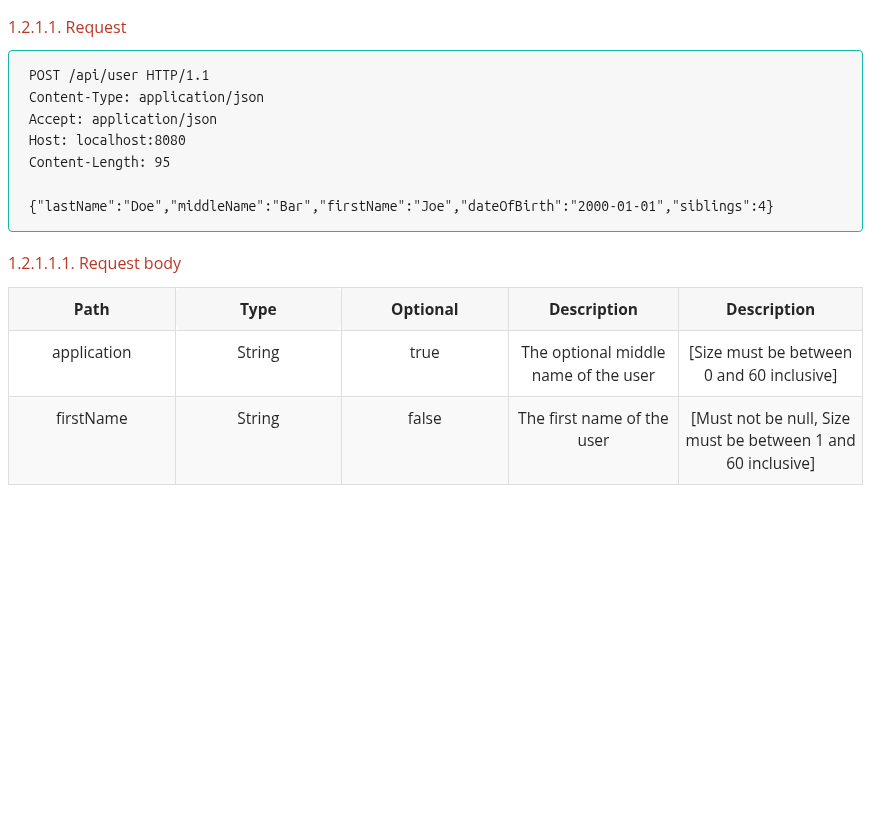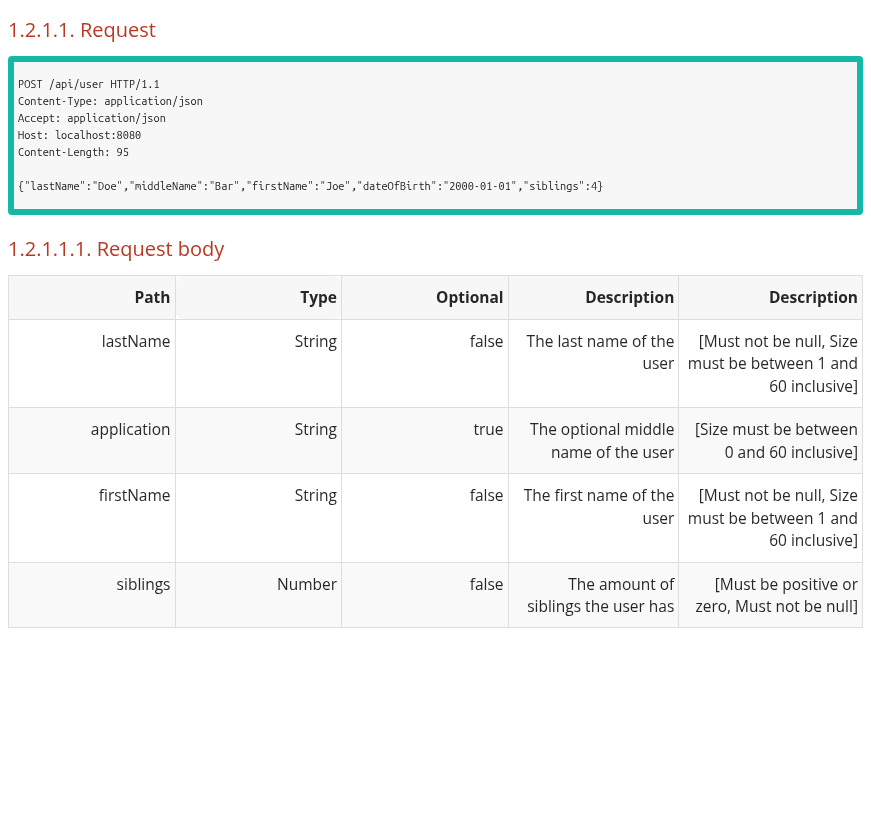--- a/index.html
+++ b/index.html
@@ -8,45 +8,45 @@
       color: rgba(0,0,0,0.8);
       background: #ffffff;
       margin: 0;
       padding: 8px;
       width: 871px;
       font-size: 16px;
       line-height: 1.4;
     }
     .section-title {
       color: #ba3925;
-      font-size: 20px;
+      font-size: 16px;
       font-weight: 400;
       margin: 8px 0 12px 0;
     }
     .code-block {
       background: #f7f7f7;
-      border: 6px solid #14b8a6;
+      border: 1px solid #14b8a6;
       border-radius: 4px;
-      padding: 14px 4px;
+      padding: 14px 20px;
       font-family: "Ubuntu Mono", "Droid Sans Mono", "DejaVu Sans Mono", Menlo, Consolas, monospace;
-      font-size: 11px;
+      font-size: 14px;
       line-height: 1.55;
       white-space: pre-wrap;
       word-break: break-all;
       color: rgba(0,0,0,0.9);
       margin-bottom: 20px;
     }
     table {
       width: 100%;
       border-collapse: collapse;
       border: 1px solid #dedede;
       margin-top: 6px;
     }
     th, td {
-      text-align: right;
+      text-align: center;
       vertical-align: top;
       padding: 10px 4px;
       border-right: 1px solid #dedede;
       border-bottom: 1px solid #dedede;
       font-size: 15.5px;
       color: rgba(0,0,0,0.85);
       line-height: 1.45;
     }
     th {
       background: #f7f7f7;
@@ -87,41 +87,27 @@
     <tr>
       <th class="col-path">Path</th>
       <th class="col-type">Type</th>
       <th class="col-optional">Optional</th>
       <th class="col-desc">Description</th>
       <th class="col-constraints">Description</th>
     </tr>
   </thead>
   <tbody>
     <tr>
-      <td>lastName</td>
-      <td>String</td>
-      <td>false</td>
-      <td>The last name of the user</td>
-      <td>[Must not be null, Size must be between 1 and 60 inclusive]</td>
-    </tr>
-    <tr>
       <td>application</td>
       <td>String</td>
       <td>true</td>
       <td>The optional middle name of the user</td>
       <td>[Size must be between 0 and 60 inclusive]</td>
     </tr>
     <tr>
       <td>firstName</td>
       <td>String</td>
       <td>false</td>
       <td>The first name of the user</td>
       <td>[Must not be null, Size must be between 1 and 60 inclusive]</td>
     </tr>
-    <tr>
-      <td>siblings</td>
-      <td>Number</td>
-      <td>false</td>
-      <td>The amount of siblings the user has</td>
-      <td>[Must be positive or zero, Must not be null]</td>
-    </tr>
   </tbody>
 </table>
 
 </body></html>

